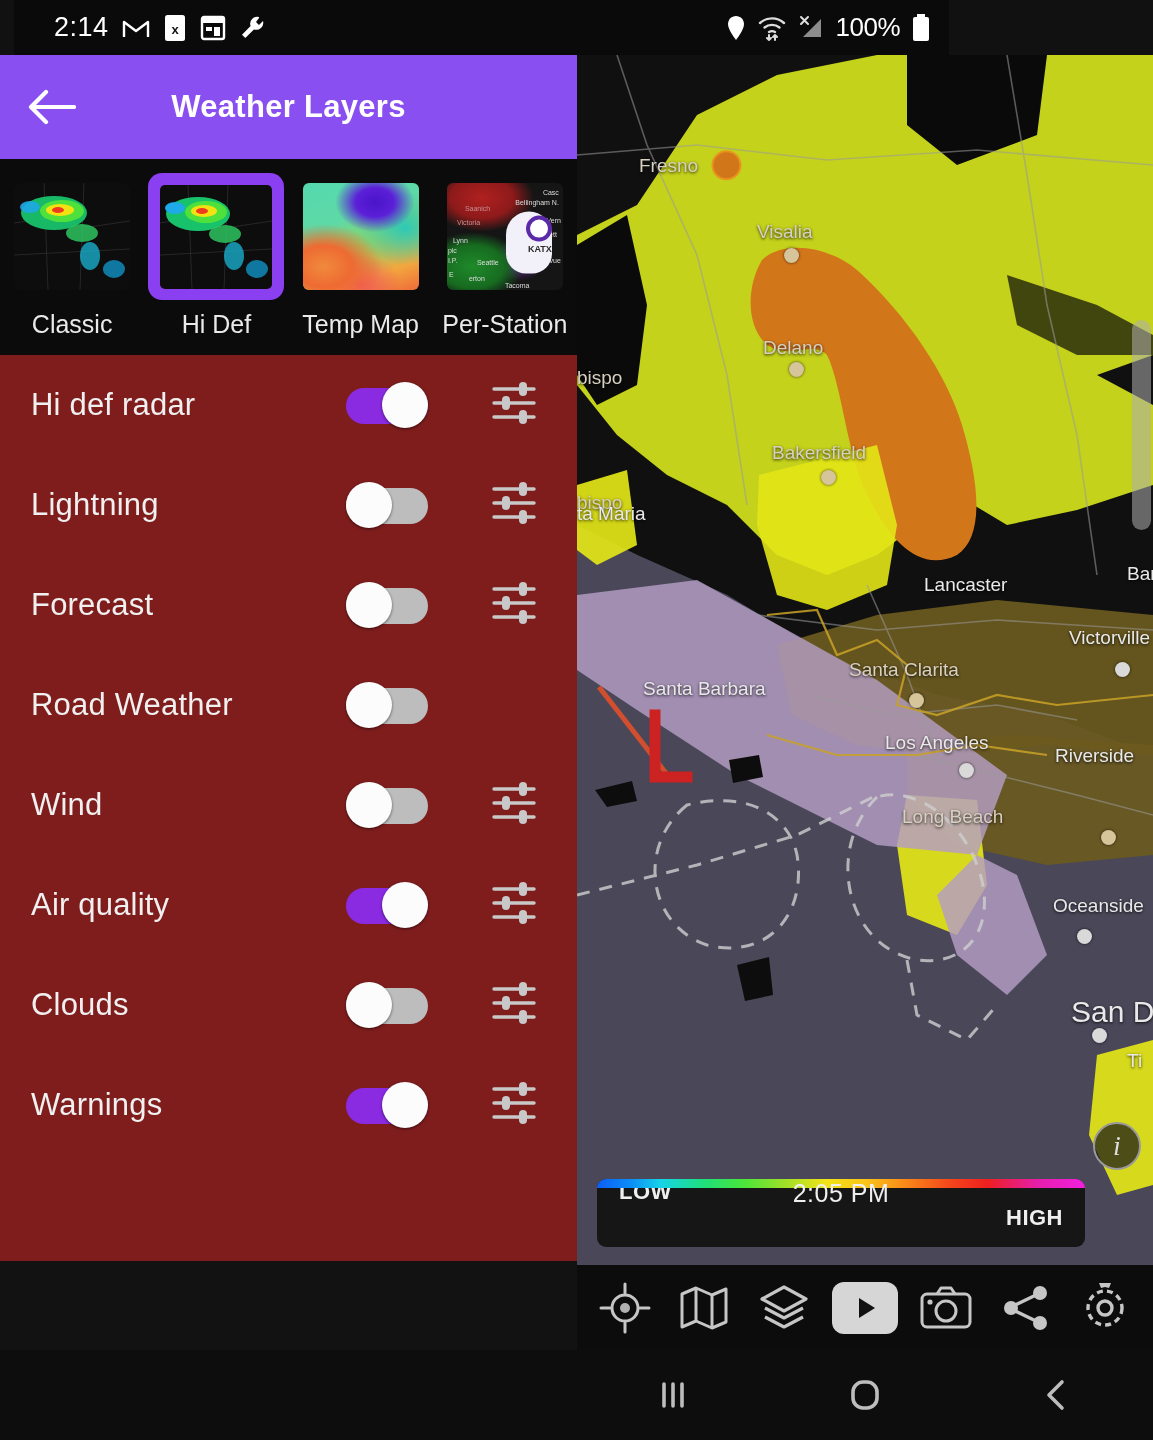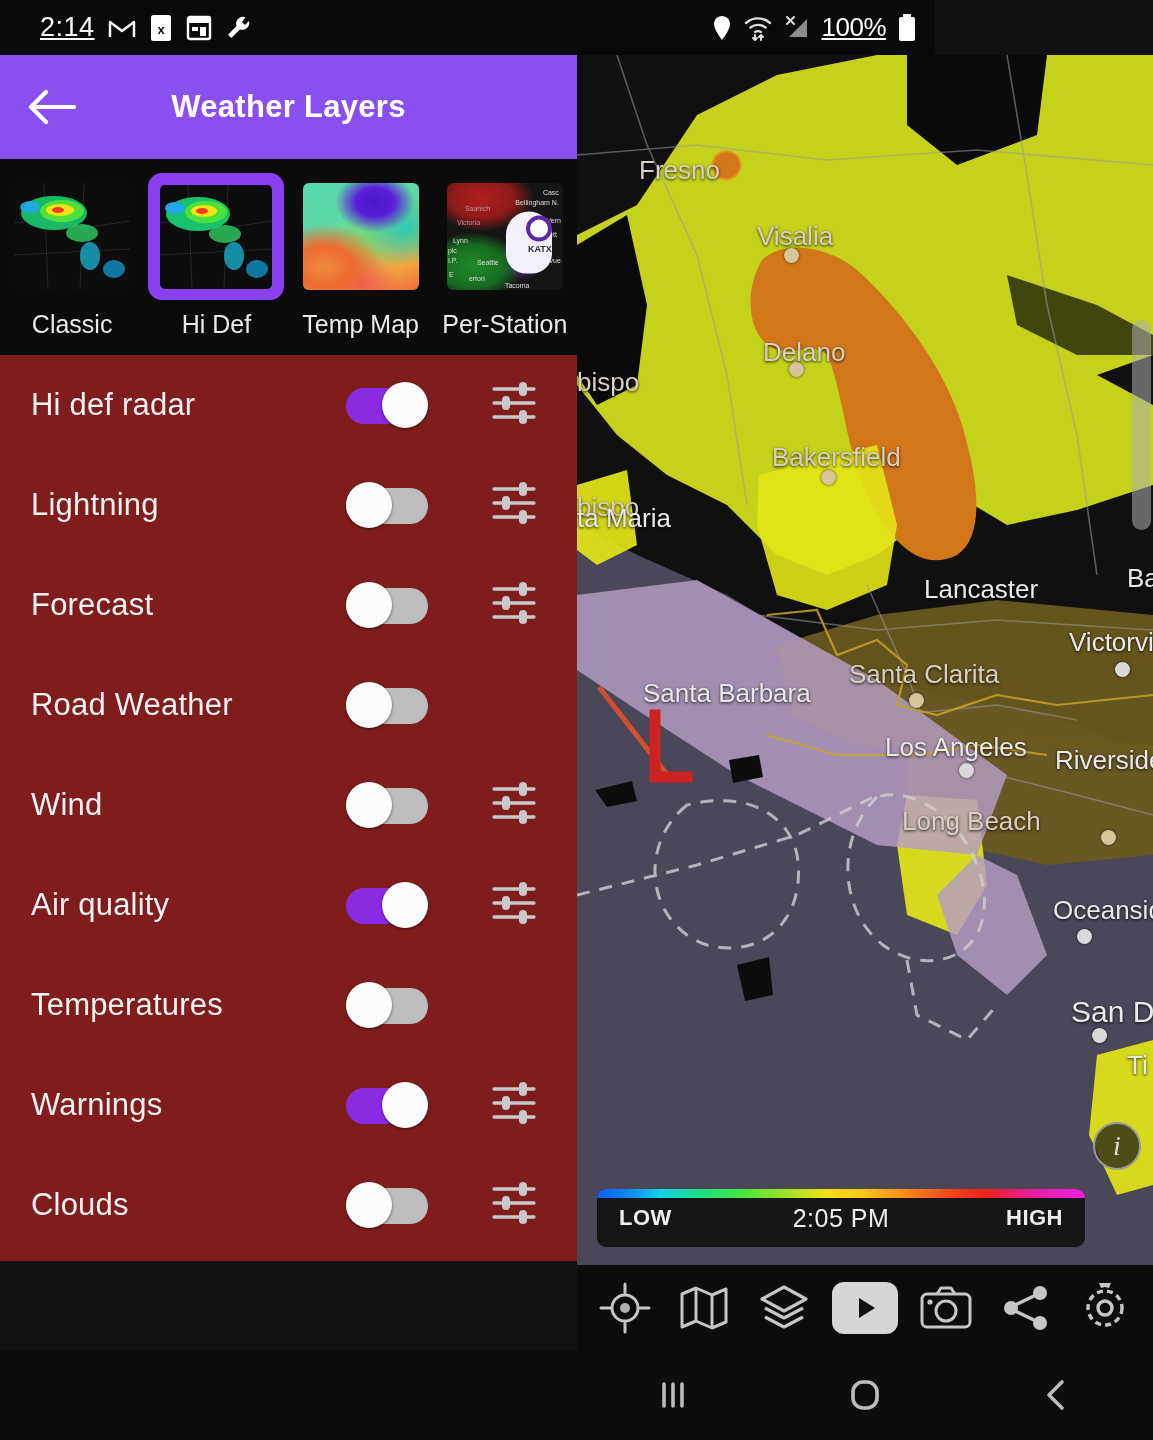--- a/index.html
+++ b/index.html
@@ -1,23 +1,23 @@
 <!DOCTYPE html>
 <html><head>
 <meta charset="utf-8">
 <style>
   * { box-sizing: border-box; margin:0; padding:0; }
   html,body { width:1153px; height:1440px; background:#000; overflow:hidden;
               font-family:"Liberation Sans", sans-serif; }
   #root { position:relative; width:1153px; height:1440px; background:#111; overflow:hidden; }
 
   
-  .statusbar { position:absolute; left:0; top:0; width:935px; height:55px;
+  .statusbar { position:absolute; left:14px; top:0; width:935px; height:55px;
                background:#0a0a0a; display:flex; align-items:center;
-               padding:0 18px 0 40px; color:#fff; z-index:40;text-decoration:underline; }
+               padding:0 18px 0 40px; color:#fff; z-index:40; }
   .sb-left { display:flex; align-items:center; gap:13px; }
   .sb-time { font-size:27px; font-weight:400; letter-spacing:0.5px; }
   .sb-right { margin-left:auto; display:flex; align-items:center; gap:11px; }
   .sb-batt { font-size:26px; font-weight:500; letter-spacing:-0.5px; }
   .ico { display:inline-flex; align-items:center; justify-content:center; }
 
   
   .panel { position:absolute; left:0; top:55px; width:577px; height:1295px;
            background:#121212; z-index:30; overflow:hidden; }
   .appbar { height:104px; background:#8A4FF0; display:flex; align-items:center; position:relative; }
@@ -77,30 +77,30 @@
                   background:#fcfcfc; box-shadow:0 1px 3px rgba(0,0,0,.55); }
   .switch.off .knob { left:0; }
   .switch.on  .track { background:#8A2BE2; }
   .switch.on  .knob { left:36px; }
   .sw-cell { width:128px; display:flex; justify-content:center; }
   .set-cell { width:126px; display:flex; justify-content:center; align-items:center; }
 
   
   .map { position:absolute; left:577px; top:55px; width:576px; height:1210px;
          background:#4a4759; overflow:hidden; z-index:10; }
-  .city { position:absolute; color:#e9e9e9; font-size:26px; white-space:nowrap;
+  .city { position:absolute; color:#e9e9e9; font-size:19px; white-space:nowrap;
           text-shadow:0 1px 3px rgba(0,0,0,.85); }
   .city.dim { color:#d8d0c0; }
   .cdot { position:absolute; width:15px; height:15px; border-radius:50%;
           background:#d9d9d9; box-shadow:0 0 3px rgba(0,0,0,.7); }
   .cdot.tan { background:#d6c49a; }
 
-  .legend { position:absolute; left:20px; bottom:18px; width:488px; height:58px;
+  .legend { position:absolute; left:20px; bottom:18px; width:488px; height:68px;
             background:#161616; border-radius:9px; overflow:hidden;
-            display:flex; align-items:center; padding:0 22px; }
+            display:flex; align-items:flex-start; padding:0 22px;flex-direction:column; }
   .legend-grad { position:absolute; left:0; top:0; width:100%; height:9px;
     background:linear-gradient(90deg,#0b5ef5 0%,#0b8ef5 7%,#16d3e8 13%,#1fe07a 22%,
       #49e53a 30%,#9ae02a 38%,#f2e317 47%,#f9c419 55%,#f98a19 63%,#f5481b 72%,
       #ef1f1f 80%,#e61ea8 90%,#f020e0 100%); }
   .legend span { color:#efefef; font-size:22px; font-weight:bold; letter-spacing:.5px; }
   .legend .mid { position:absolute; left:0; right:0; text-align:center;
                  font-weight:normal; font-size:25px; }
   .info-btn { position:absolute; right:12px; bottom:95px; width:48px; height:48px;
               border-radius:50%; background:rgba(22,22,22,.72);
               border:2px solid #9a9a9a; display:flex; align-items:center;
@@ -428,35 +428,25 @@
                 </g>
                 <g fill="#c8c8c8">
                   <rect x="33" y="7" width="8" height="14" rx="4"></rect>
                   <rect x="16" y="21" width="8" height="14" rx="4"></rect>
                   <rect x="33" y="35" width="8" height="14" rx="4"></rect>
                 </g>
               </svg></span>
           </div>
       </div>
 
-      <div class="layer-row">
-        <div class="layer-name">Temperatures</div>
+
+      <div class="layer-row">
+        <div class="layer-name">Clouds</div>
         <div class="sw-cell">
             <div class="switch off">
-              <div class="track"></div>
-              <div class="knob"></div>
-            </div>
-          </div>
-        <div class="set-cell"></div>
-      </div>
-
-      <div class="layer-row">
-        <div class="layer-name">Warnings</div>
-        <div class="sw-cell">
-            <div class="switch on">
               <div class="track"></div>
               <div class="knob"></div>
             </div>
           </div>
         <div class="set-cell">
             <span>
           <svg width="56" height="56" viewBox="0 0 56 56">
                 <g stroke="#c8c8c8" stroke-width="3.4" stroke-linecap="round">
                   <line x1="8" y1="14" x2="48" y2="14"></line>
                   <line x1="8" y1="28" x2="48" y2="28"></line>
@@ -465,23 +455,23 @@
                 <g fill="#c8c8c8">
                   <rect x="33" y="7" width="8" height="14" rx="4"></rect>
                   <rect x="16" y="21" width="8" height="14" rx="4"></rect>
                   <rect x="33" y="35" width="8" height="14" rx="4"></rect>
                 </g>
               </svg></span>
           </div>
       </div>
 
       <div class="layer-row">
-        <div class="layer-name">Clouds</div>
-        <div class="sw-cell">
-            <div class="switch off">
+        <div class="layer-name">Warnings</div>
+        <div class="sw-cell">
+            <div class="switch on">
               <div class="track"></div>
               <div class="knob"></div>
             </div>
           </div>
         <div class="set-cell">
             <span>
           <svg width="56" height="56" viewBox="0 0 56 56">
                 <g stroke="#c8c8c8" stroke-width="3.4" stroke-linecap="round">
                   <line x1="8" y1="14" x2="48" y2="14"></line>
                   <line x1="8" y1="28" x2="48" y2="28"></line>

